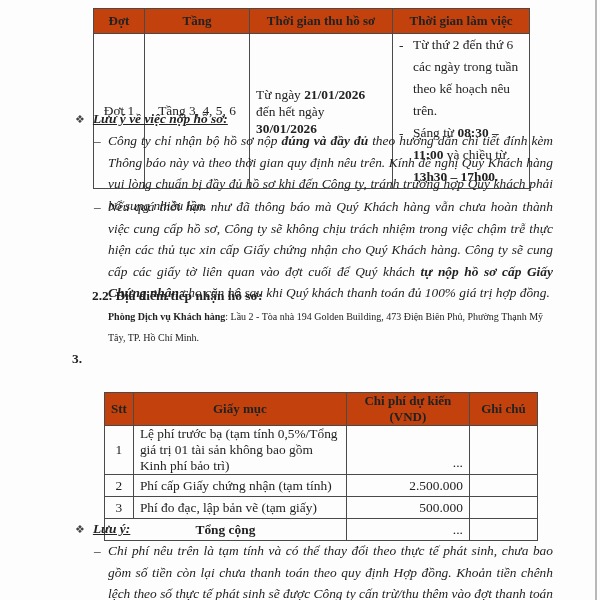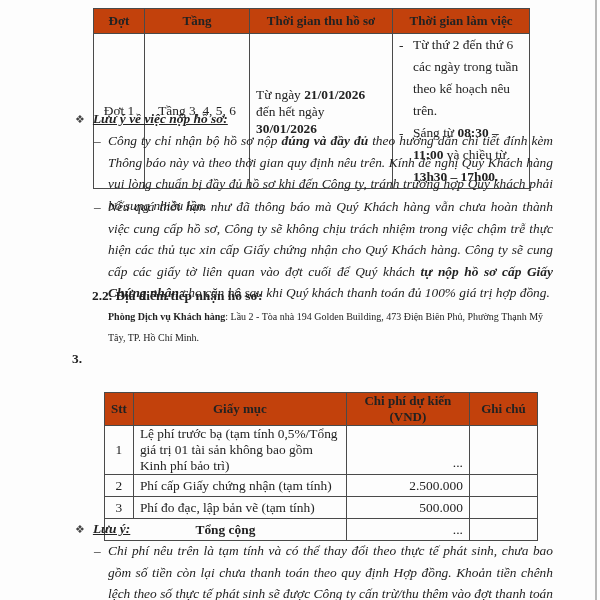--- a/index.html
+++ b/index.html
@@ -100,21 +100,21 @@
     <td></td>
   </tr>
   <tr style="height:22px">
     <td class="c">2</td>
     <td>Phí cấp Giấy chứng nhận (tạm tính)</td>
     <td class="r">2.500.000</td>
     <td></td>
   </tr>
   <tr style="height:22px">
     <td class="c">3</td>
-    <td>Phí đo đạc, lập bản vẽ (tạm tính)</td>
+    <td>Phí đo đạc, lập bản vẽ (tạm giấy)</td>
     <td class="r">500.000</td>
     <td></td>
   </tr>
   <tr style="height:22px">
     <td colspan="2" class="c" style="font-weight:bold">Tổng cộng</td>
     <td class="r">...</td>
     <td></td>
   </tr>
 </tbody>
   </table>

